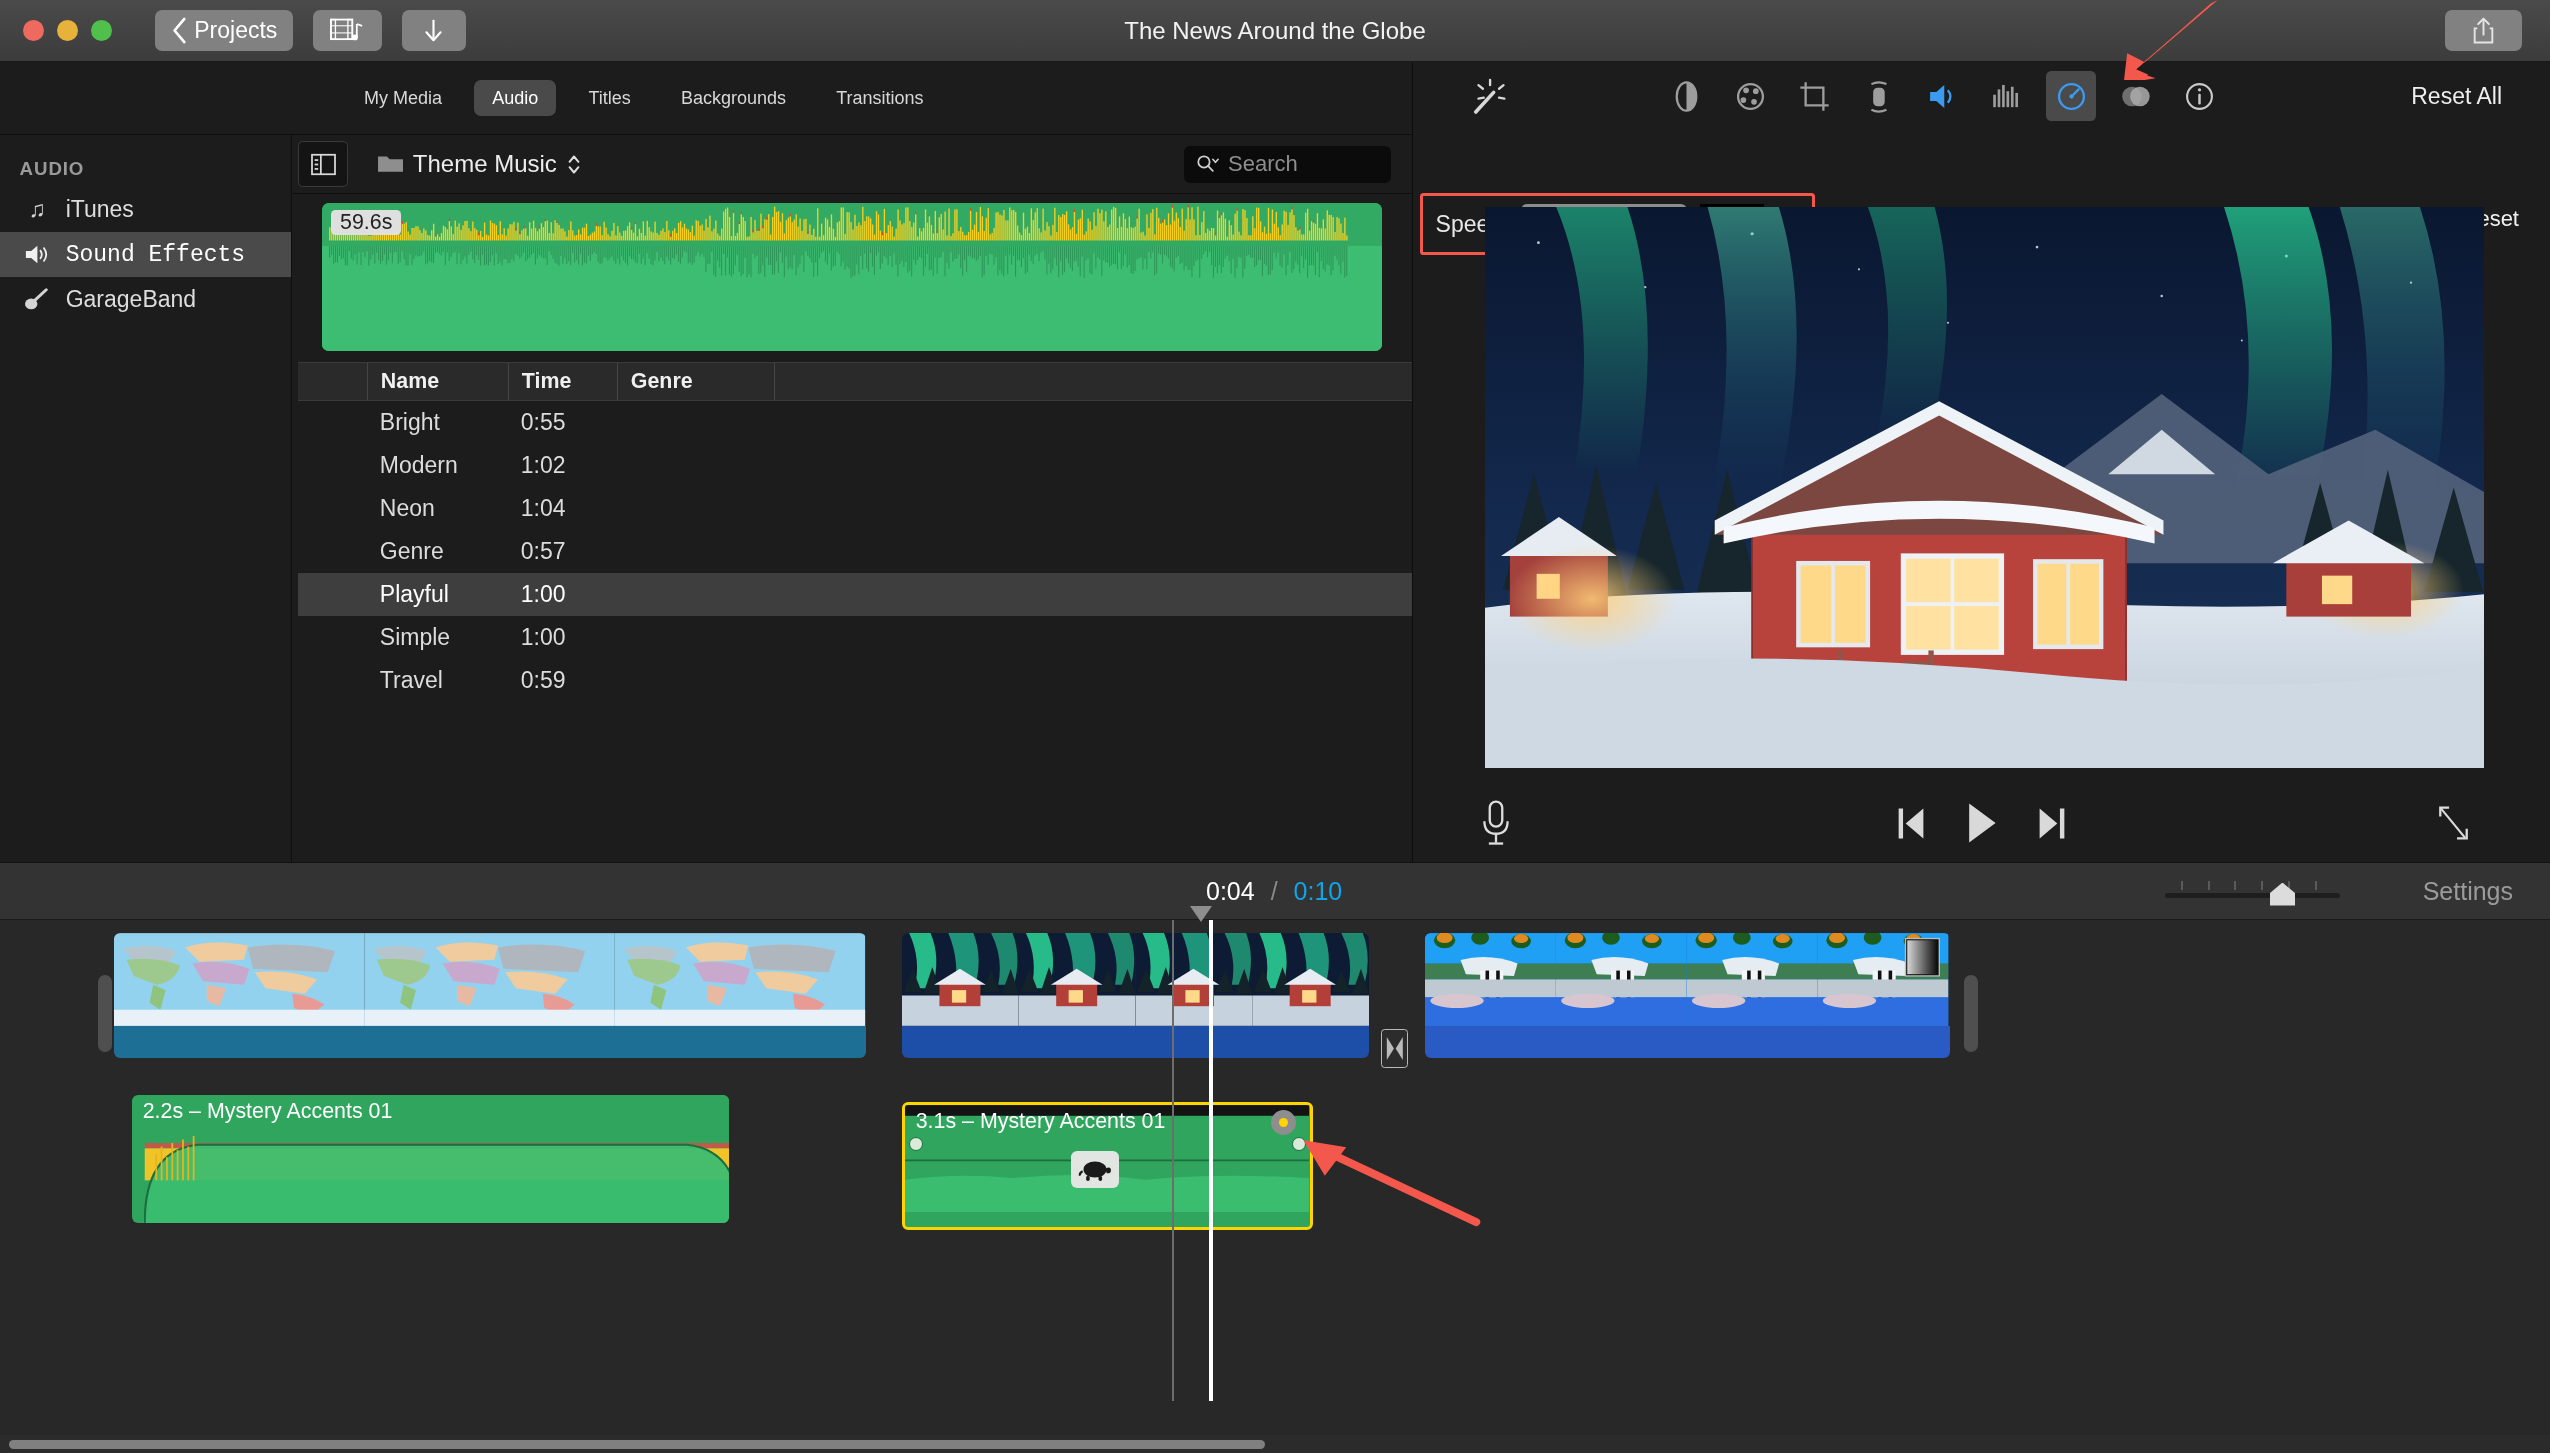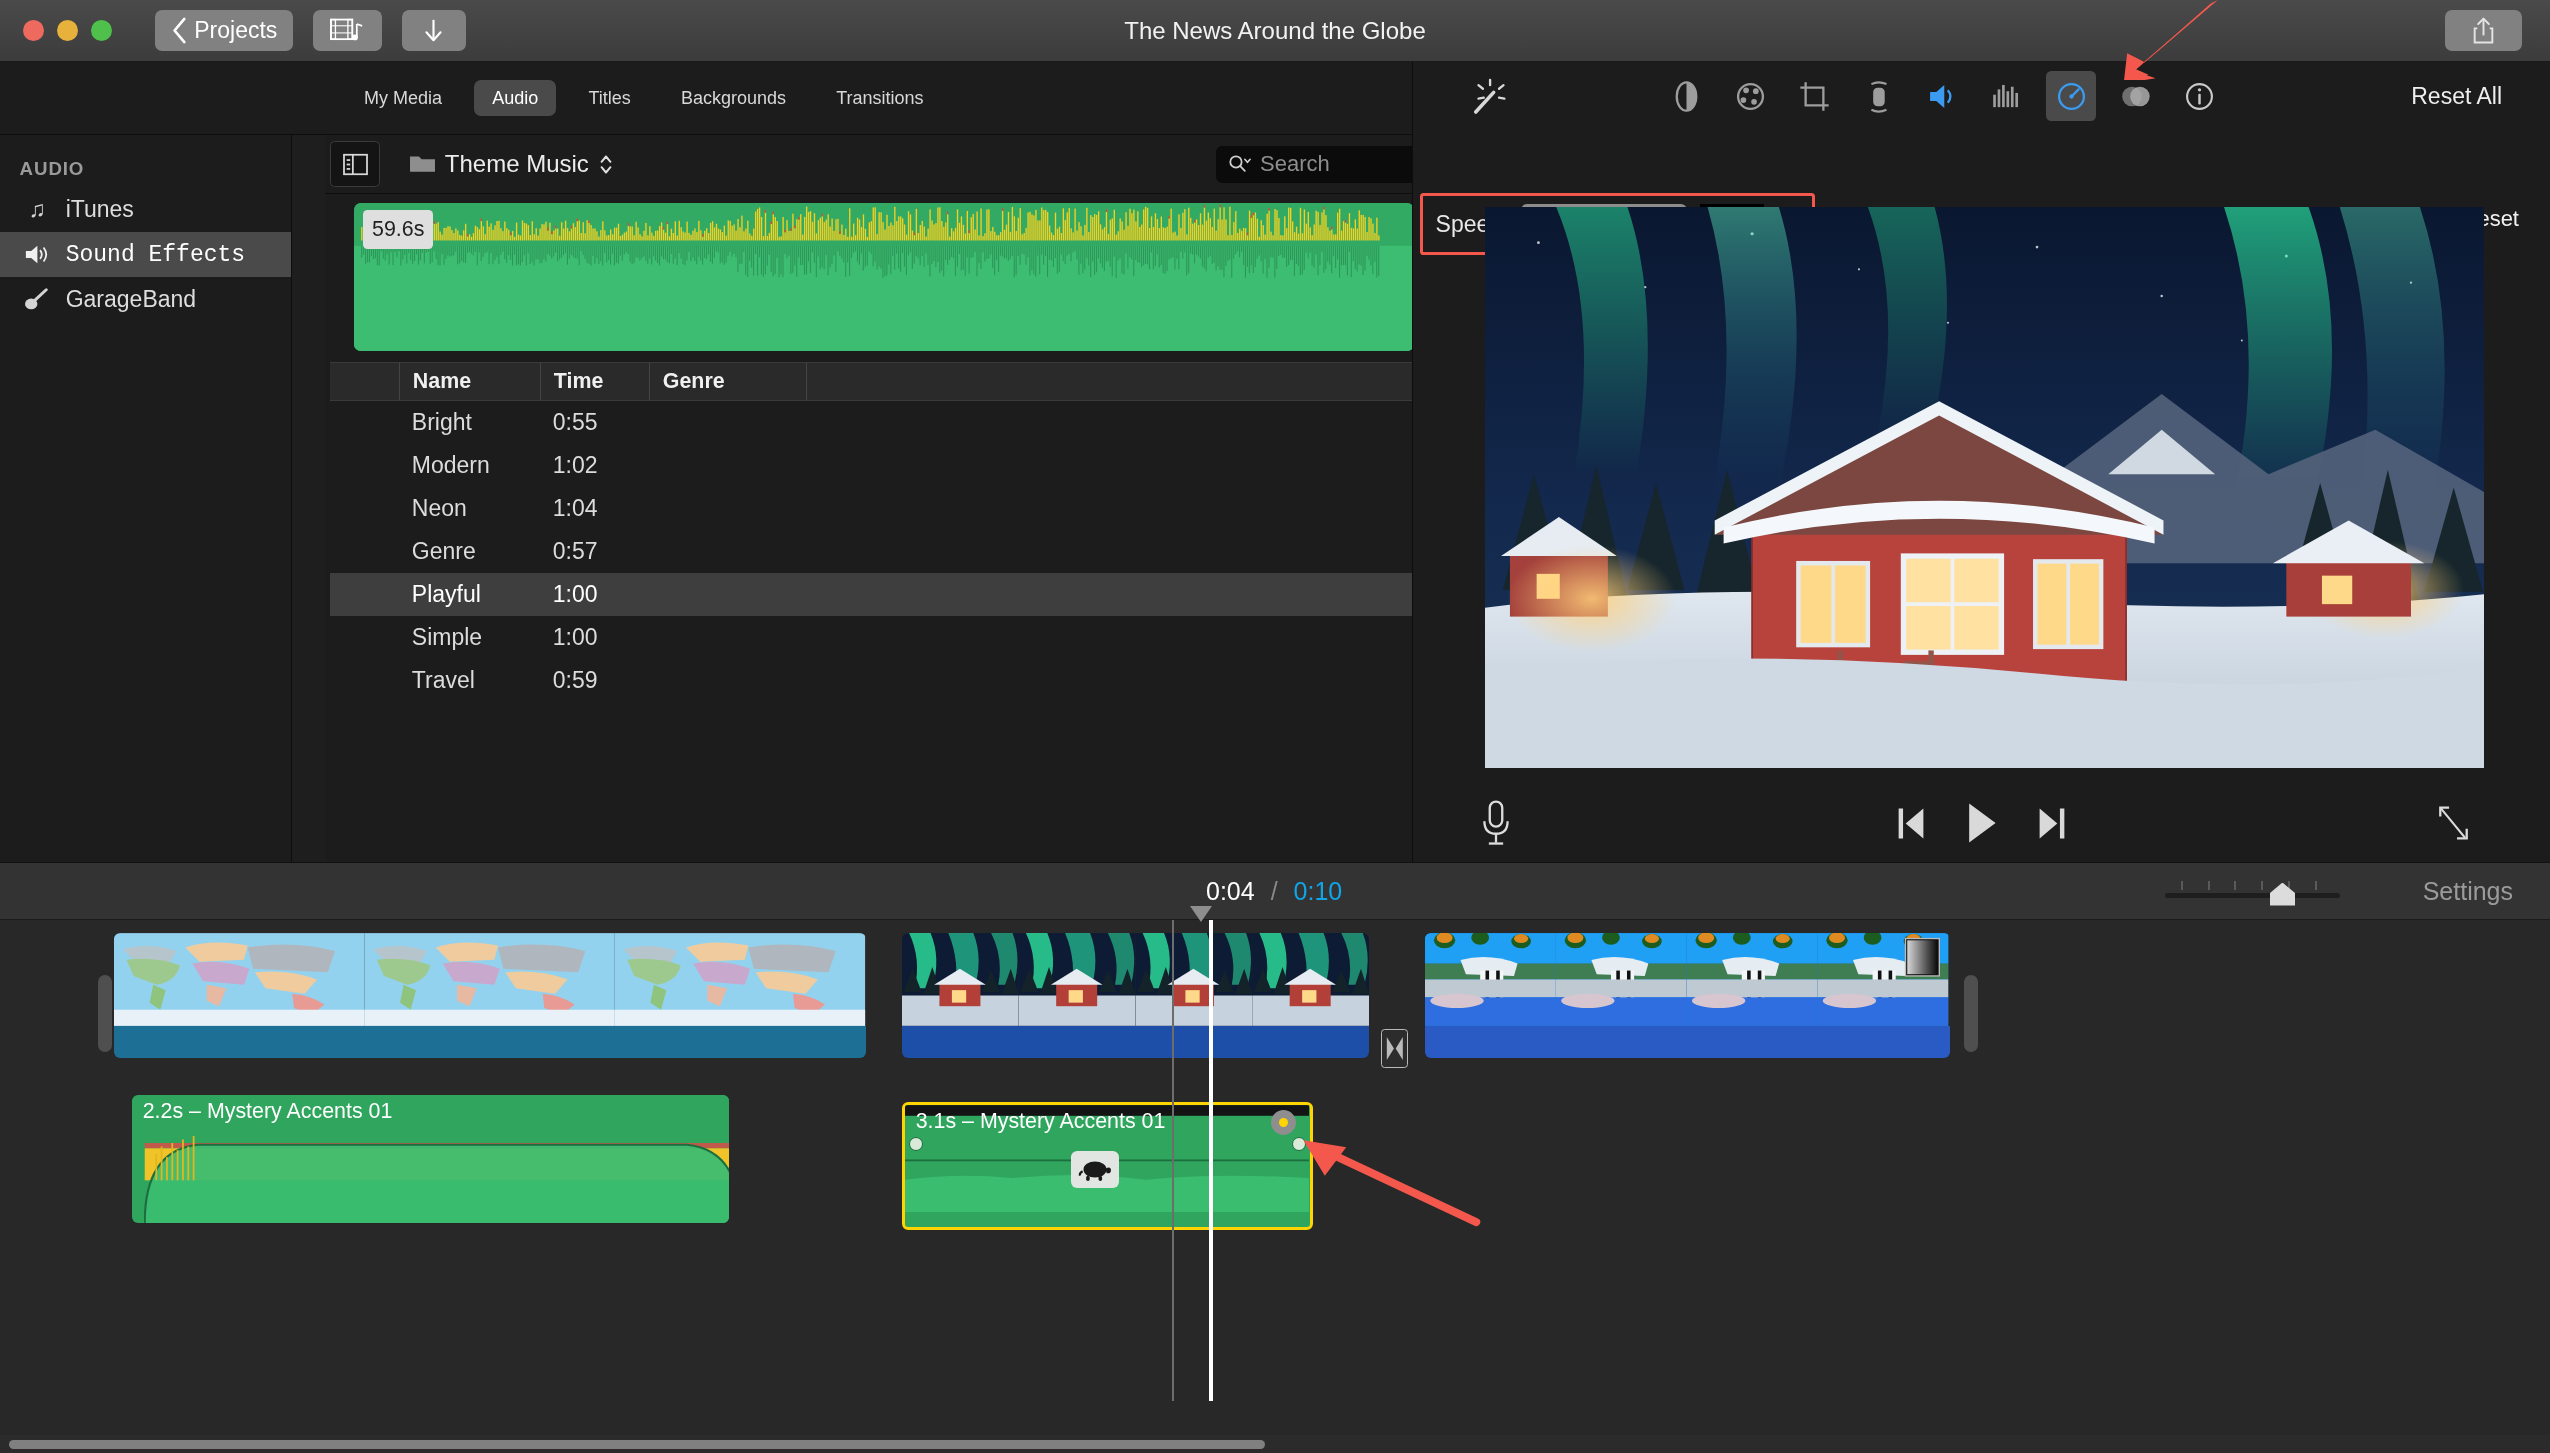--- a/index.html
+++ b/index.html
@@ -66,21 +66,20 @@
     display: flex; align-items: center; height: 45px;
     padding-left: 23px; font-size: 23px; color: #dedede; gap: 14.2px;
   }
   .sb-item.selected { background: #4a4a4a; color: #fff; font-family: Liberation Mono, monospace; }
   .sb-ico { width: 28.5px; font-size: 23px; text-align: center; color: #d4d4d4; }
 
   
   #browser {
     position: absolute; top: 135px; left: 293px; width: 1119px; height: 727px;
     background: #1c1c1c;
-    margin-left: 32px;
   }
   #browser-toolbar {
     height: 59px; display: flex; align-items: center;
     background: #1c1c1c; border-bottom: 0.9px solid #0d0d0d;
   }
   #sidebar-toggle {
     width: 50px; height: 46px; margin-left: 5.3px;
     background: #141414; border: 0.9px solid #3a3a3a; border-radius: 4.5px;
     display: flex; align-items: center; justify-content: center;
   }
@@ -96,21 +95,21 @@
   #search-box .ph { font-size: 22px; color: #8e8e8e; }
 
   
   #wave-preview {
     position: absolute; top: 68px; left: 29px; width: 1060px; height: 148px;
     background: #33aa63; border-radius: 7.1px; overflow: hidden;
   }
   #wave-badge {
     position: absolute; left: 9px; top: 7.1px; z-index: 5;
     background: #dfdfdf; color: #222; font-size: 21.4px;
-    padding: 7px 9px; border-radius: 4.5px;
+    padding: 0 9px; border-radius: 4.5px;
   }
 
   
   #table-head {
     position: absolute; top: 227px; left: 5.3px; width: 1114px; height: 39px;
     background: #2a2a2a; display: flex; align-items: center;
     font-size: 21.4px; font-weight: bold; color: #f0f0f0;
     border-top: 0.9px solid #3a3a3a; border-bottom: 0.9px solid #3a3a3a;
   }
   .th { border-left: 0.9px solid #444; padding-left: 12.5px; height: 100%;

